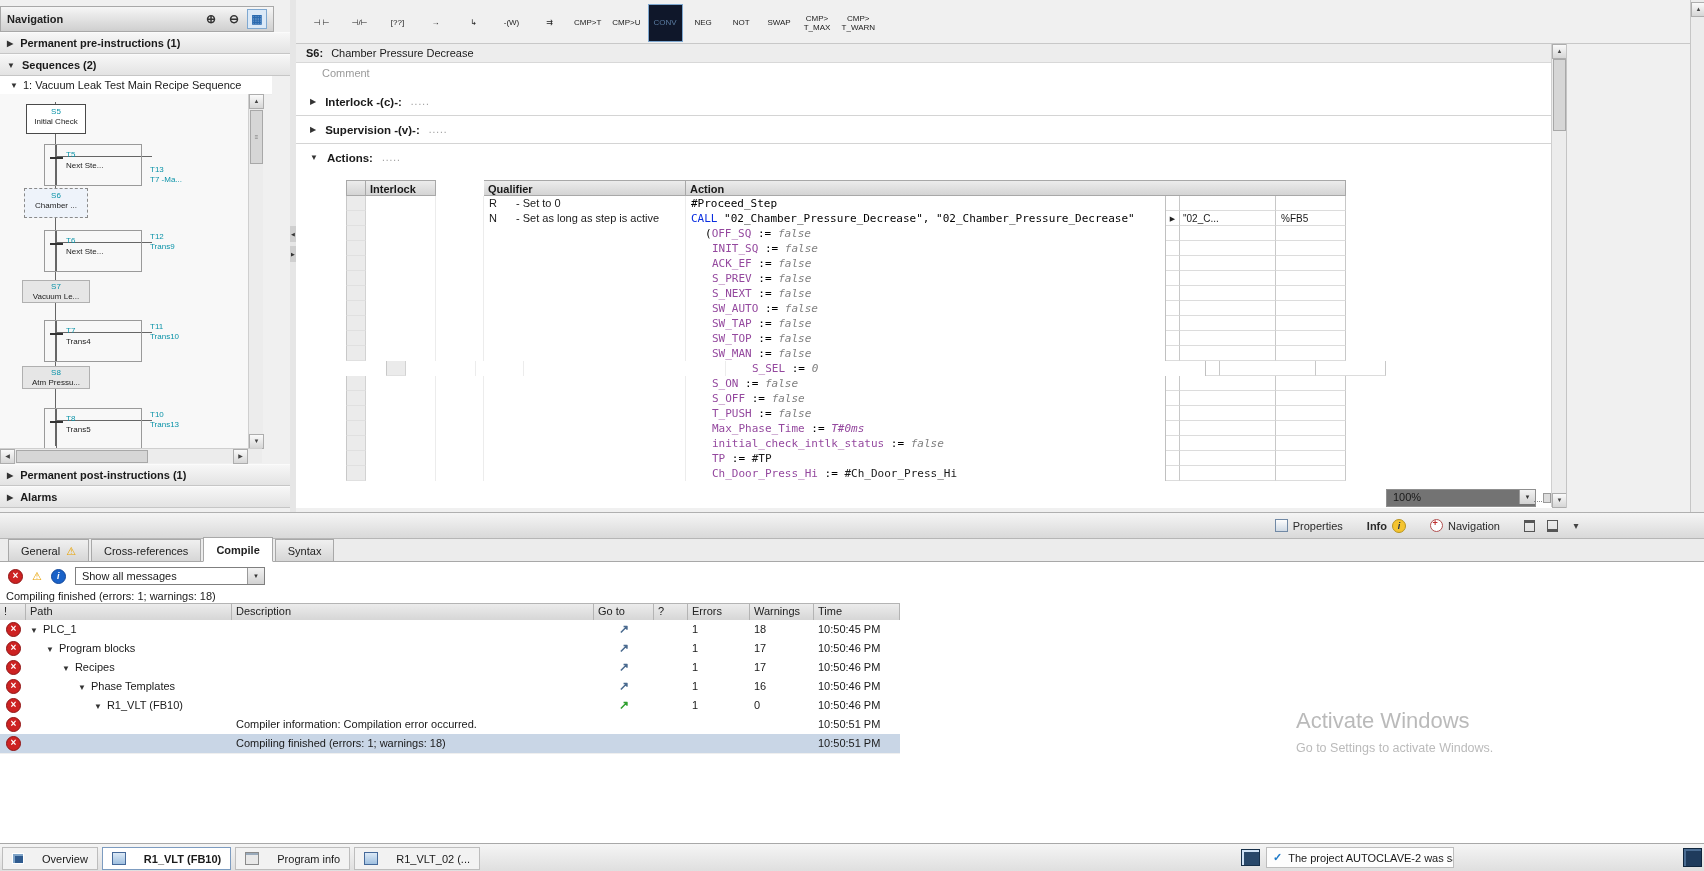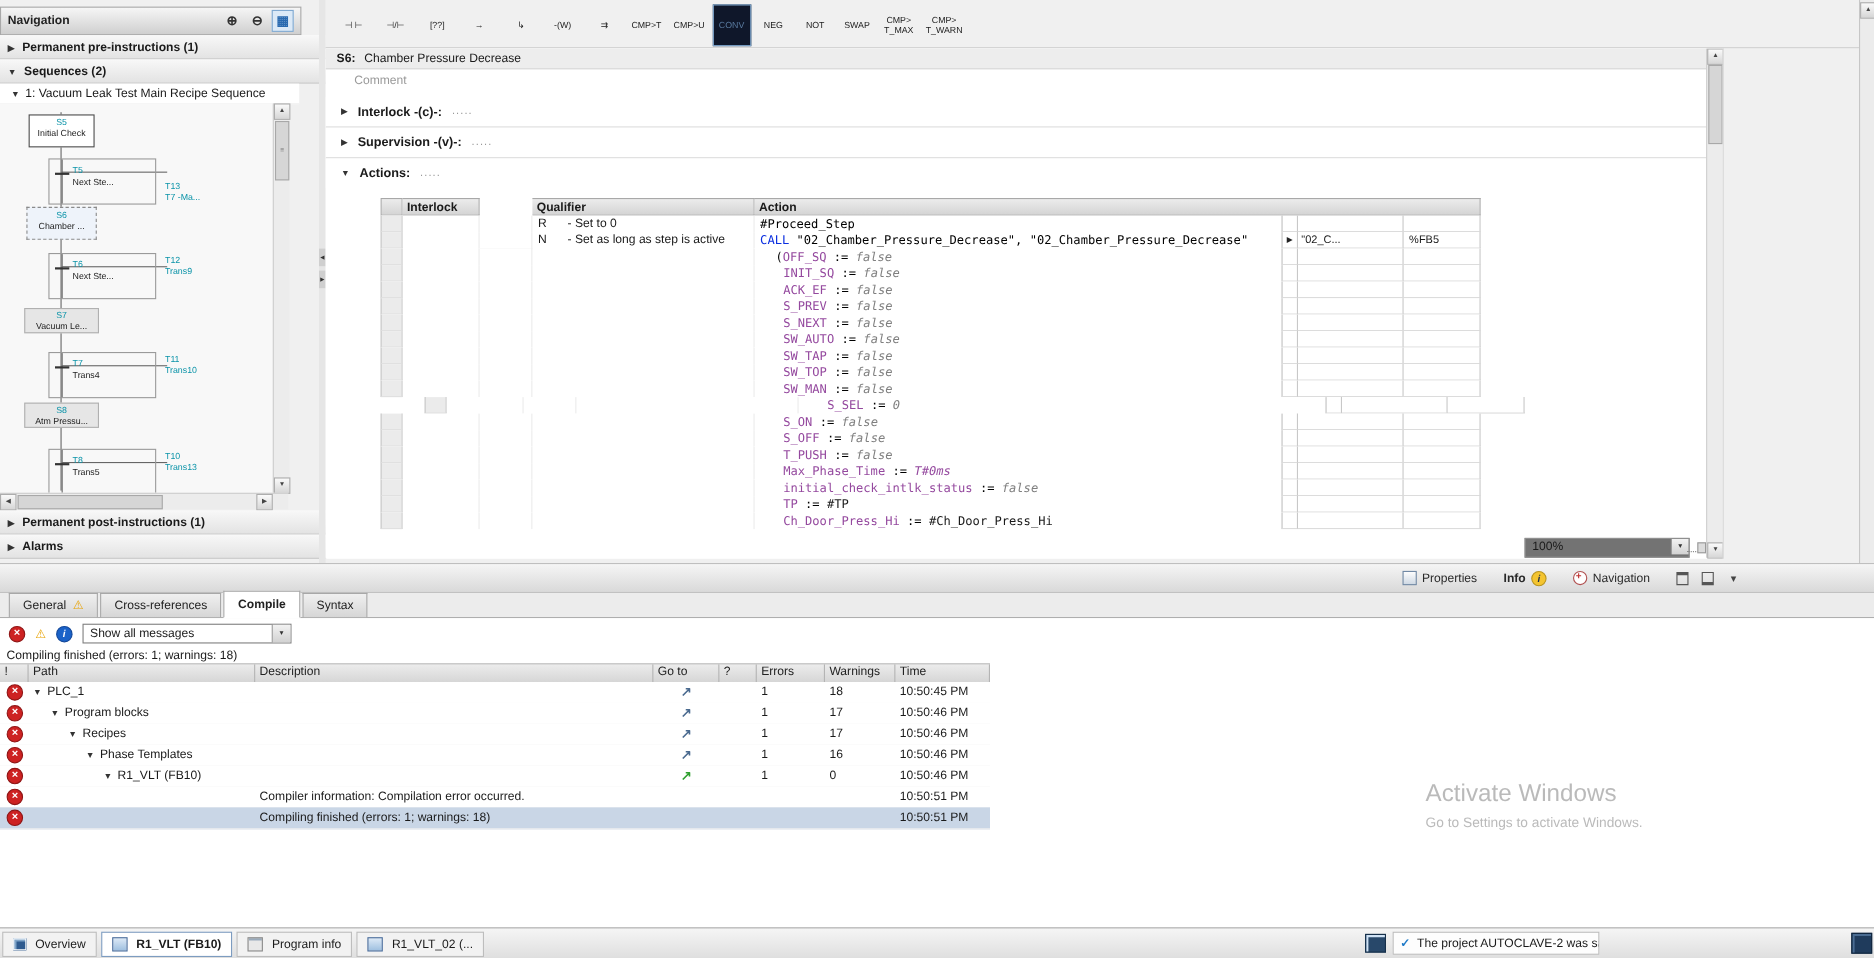--- a/index.html
+++ b/index.html
@@ -128,21 +128,21 @@
   .c-goto{position:absolute;left:594px;width:60px;top:0;height:19px;line-height:18px;text-align:center;font-weight:bold;font-size:12px;}
   .c-goto.gray{color:#4a6a8f;}
   .c-goto.green{color:#2fa02f;}
   .c-err{position:absolute;left:692px;top:0;height:19px;line-height:19px;}
   .c-warn{position:absolute;left:754px;top:0;height:19px;line-height:19px;}
   .c-time{position:absolute;left:818px;top:0;height:19px;line-height:19px;white-space:nowrap;}
 
   
   #taskbar{position:absolute;left:0;top:843px;width:1704px;height:28px;background:linear-gradient(#f5f5f5,#dedede);border-top:1px solid #a8a8a8;}
   #taskbar-items{position:absolute;left:2px;top:3px;display:flex;gap:4px;}
-  .tk-item{height:21px;display:flex;align-items:center;gap:8px;padding:0 9px;border:1px solid #bdbdbd;background:#f2f2f2;white-space:nowrap;}
+  .tk-item{height:21px;display:flex;align-items:center;gap:18px;padding:0 9px;border:1px solid #bdbdbd;background:#f2f2f2;white-space:nowrap;}
   .tk-item.active{background:#fff;border-color:#7d9cc0;font-weight:bold;}
   .tk-ic{display:inline-block;width:12px;height:11px;}
   .overview-icon{background:#2f5b8f;box-shadow:inset 0 0 0 1px #fff, inset 3px 3px 0 #7fa4c8;}
   .block-icon{background:linear-gradient(#dce9f6,#9fc0e0);border:1px solid #45699a;}
   .program-info-icon{background:#e8e8e8;border:1px solid #8a8a8a;box-shadow:inset 0 2px 0 #9ab;}
   #tray{position:absolute;right:444px;top:5px;width:17px;height:15px;background:#28486a;border:1px solid #16304a;box-shadow:inset 2px 2px 0 #cfe2f5;}
   #notif{position:absolute;right:250px;top:3px;width:188px;height:21px;background:#fdfdfd;border:1px solid #bdbdbd;display:flex;align-items:center;gap:6px;padding:0 6px;box-sizing:border-box;white-space:nowrap;overflow:hidden;}
   #notif .chk{color:#1f7ac8;font-weight:bold;}
   #corner-ic{position:absolute;right:2px;top:4px;width:17px;height:17px;background:#1f3b5c;border:1px solid #10263e;box-shadow:inset 2px 2px 0 #4a6c92;}
 

